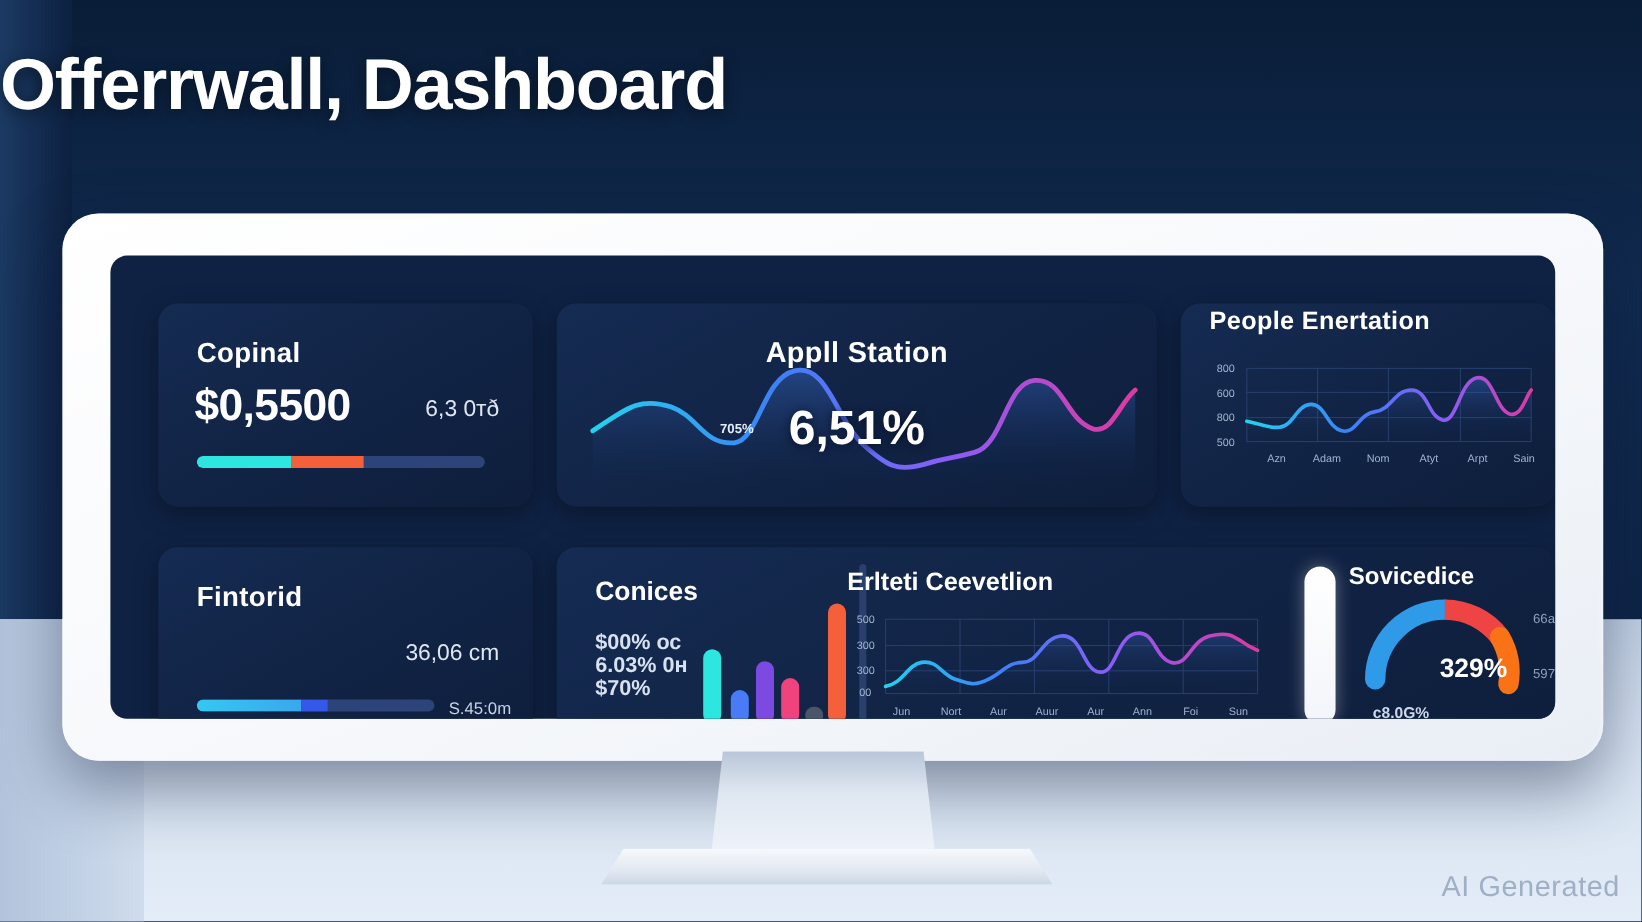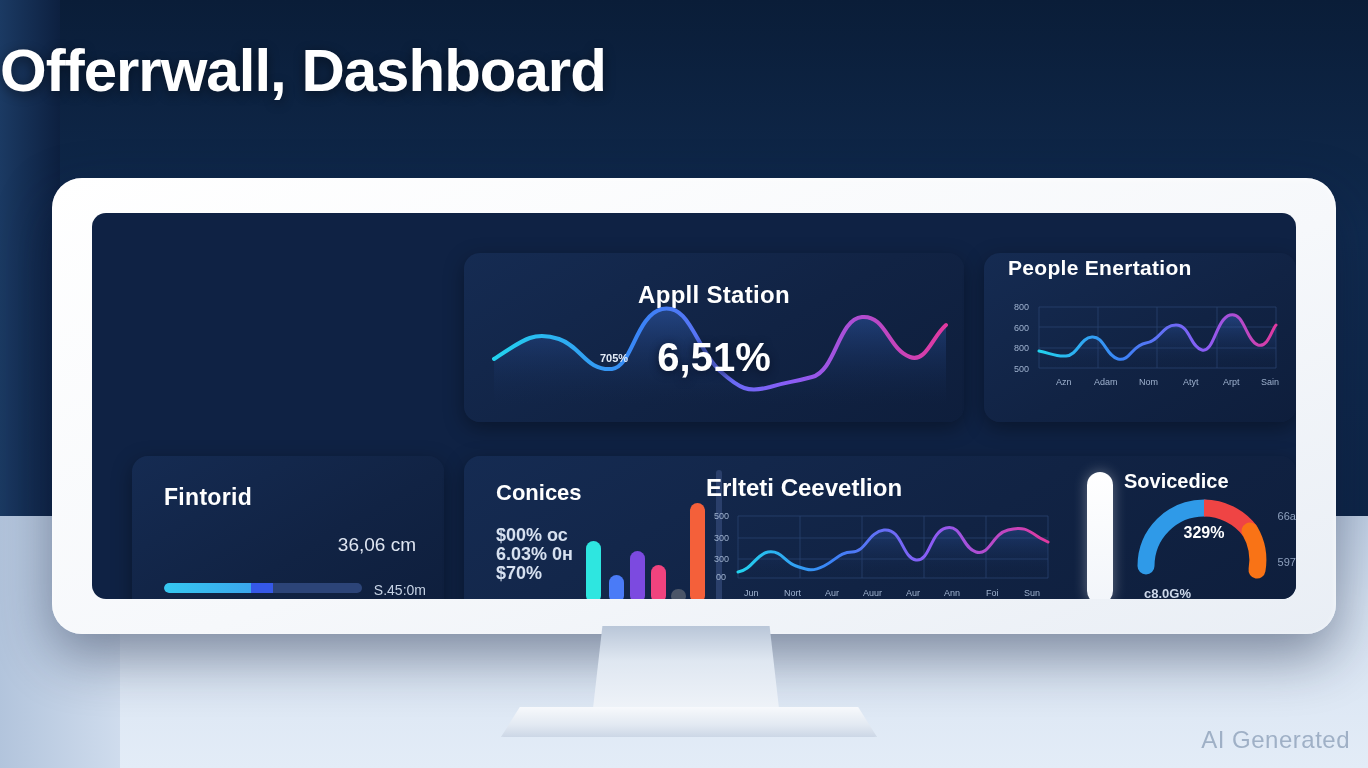--- a/index.html
+++ b/index.html
@@ -128,34 +128,34 @@
   }
   #bars{ position:absolute; left:122px; bottom:22px; height:106px; width:108px; }
   #bars .bar{ position:absolute; bottom:0; width:15px; border-radius:8px; }
 
   #divider-v{
     position:absolute; left:252px; top:14px; width:6px; height:140px;
     background:#2a3f6b; border-radius:4px;
   }
 
   #mid-chart{ position:absolute; left:232px; top:10px; width:370px; height:150px; }
-  #mid-title{ position:absolute; left:10px; top:8px; font-size:24px; color:#fff; font-weight:bold; }
+  #mid-title{ position:absolute; left:10px; top:8px; font-size:21px; color:#fff; font-weight:bold; }
 
   #pill-white{
     position:absolute; left:623px; top:16px; width:26px; height:132px;
     background:linear-gradient(180deg,#ffffff 0%,#f2f5fa 100%);
     border-radius:14px;
     box-shadow:0 0 14px rgba(255,255,255,.35);
   }
 
   #gauge-wrap{ position:absolute; left:660px; top:8px; width:170px; height:155px; }
   #gauge-title{ position:absolute; left:0; top:6px; width:160px; font-size:20px; color:#fff; font-weight:bold; }
   #gauge-value{
-    position:absolute; left:28px; top:60px; width:104px; text-align:center;
-    font-size:16px; font-weight:bold; color:#ffffff;
+    position:absolute; left:28px; top:80px; width:104px; text-align:right;
+    font-size:22px; font-weight:bold; color:#ffffff;
   }
   #gauge-foot{
     position:absolute; left:20px; top:122px; width:120px; 
     font-size:13px; font-weight:bold; color:#cdd8ea;
   }
   .gauge-legend{ position:absolute; right:-8px; font-size:11px; color:#8ea0bd; }
 
   
   .axis-y, .axis-x{ fill:#9fb2cf; font-size:9px; font-family:"Liberation Sans", sans-serif; }
 </style>
@@ -164,20 +164,29 @@
 
 <div id="bg-upper"></div>
 <div id="bg-lower"></div>
 <div id="bg-lower-left"></div>
 
 <div id="page-title">Offerrwall, Dashboard</div>
 
 <div id="monitor">
   <div id="screen">
 
+    <div class="card stat-card" id="card-copinal">
+      <div class="card-title">Copinal</div>
+      <div class="stat-value">$0,5500</div>
+      <div class="stat-sub">6,3 0тð</div>
+      <div class="track">
+        <div class="seg" style="left:0;width:33%;background:#2ee6e0;border-radius:6px 0 0 6px;"></div>
+        <div class="seg" style="left:33%;width:25%;background:#f4603a;"></div>
+      </div>
+    </div>
 
     <div class="card" id="card-appll">
       <div class="card-title">Appll Station</div>
       <svg width="500" height="169" viewBox="0 0 500 169" style="position:absolute;left:0;top:0;">
         <defs>
           <linearGradient id="gradLine1" x1="0" y1="0" x2="1" y2="0">
             <stop offset="0%" stop-color="#22d3ee"></stop>
             <stop offset="33%" stop-color="#3b82f6"></stop>
             <stop offset="66%" stop-color="#8b5cf6"></stop>
             <stop offset="100%" stop-color="#e0399f"></stop>

